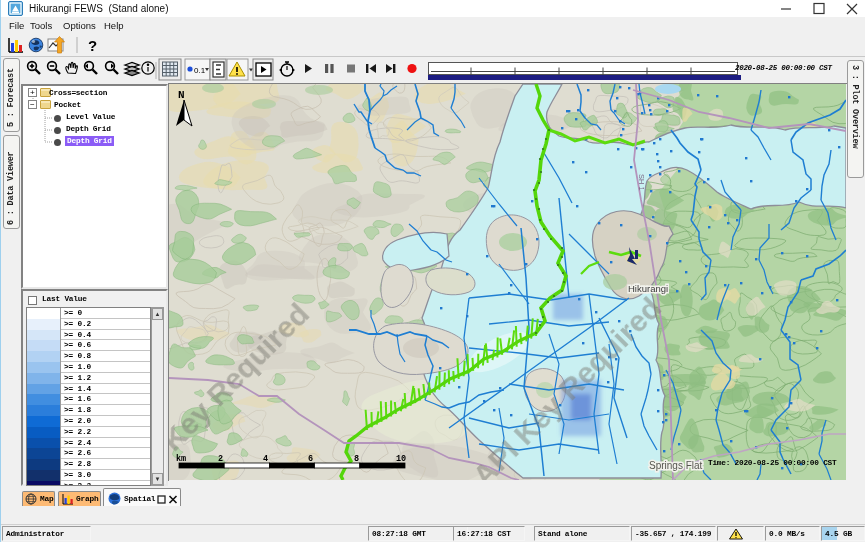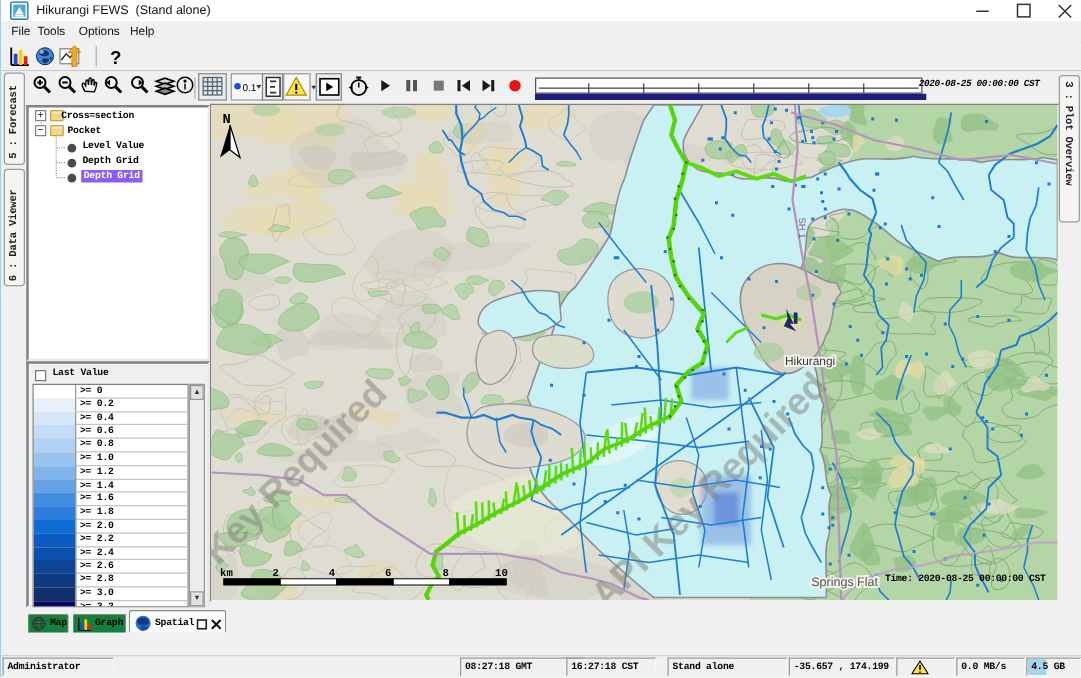--- a/index.html
+++ b/index.html
@@ -51,21 +51,21 @@
 .lsw { position:absolute; left:0; top:0; width:34px; height:10.8px; border-right:1px solid #9a9a9a; }
 .ltx { position:absolute; left:37px; top:1px; font-family:"Liberation Mono",monospace; font-size:7.8px;
   font-weight:bold; letter-spacing:-0.2px; }
 #lsb { position:absolute; left:128px; top:16px; width:13px; height:179px; background:#ececec; border:1px solid #999; }
 .sbtn { position:absolute; left:0px; width:11px; height:12px; background:#e2e2e2; border:1px solid #999;
   font-size:6px; text-align:center; line-height:11px; color:#333; }
 
 #map { left:167px; top:83px; width:679px; height:398px; border-top:1px solid #808080; border-left:1px solid #808080; }
 
 #btabs { left:20px; top:486px; width:825px; height:20px; background:#f0f0f0; }
-.btab { position:absolute; border:1px solid #8a8a8a; border-bottom:none; background:#15803d;
+.btab { position:absolute; border:1px solid #8a8a8a; border-bottom:none; background:#fdba74;
   border-radius:2px 2px 0 0; font-family:"Liberation Mono",monospace; font-size:7.8px; font-weight:bold;
   letter-spacing:-0.2px; }
 
 #logsrow { left:20px; top:506px; width:825px; height:18px; background:#f0f0f0; }
 #logsbtn { position:absolute; left:3px; top:2px; width:26px; height:15px; background:#f4f4f4;
   border:1px solid #8a8a8a; border-radius:2px; font-family:"Liberation Mono",monospace;
   font-size:7.8px; font-weight:bold; text-align:center; line-height:13px; letter-spacing:-0.2px; }
 
 #status { left:0; top:524px; width:865px; height:18px; background:#f0f0f0; border-top:1px solid #d0d0d0;
   font-family:"Liberation Mono",monospace; font-size:7.8px; font-weight:bold; color:#000; letter-spacing:-0.2px; }

